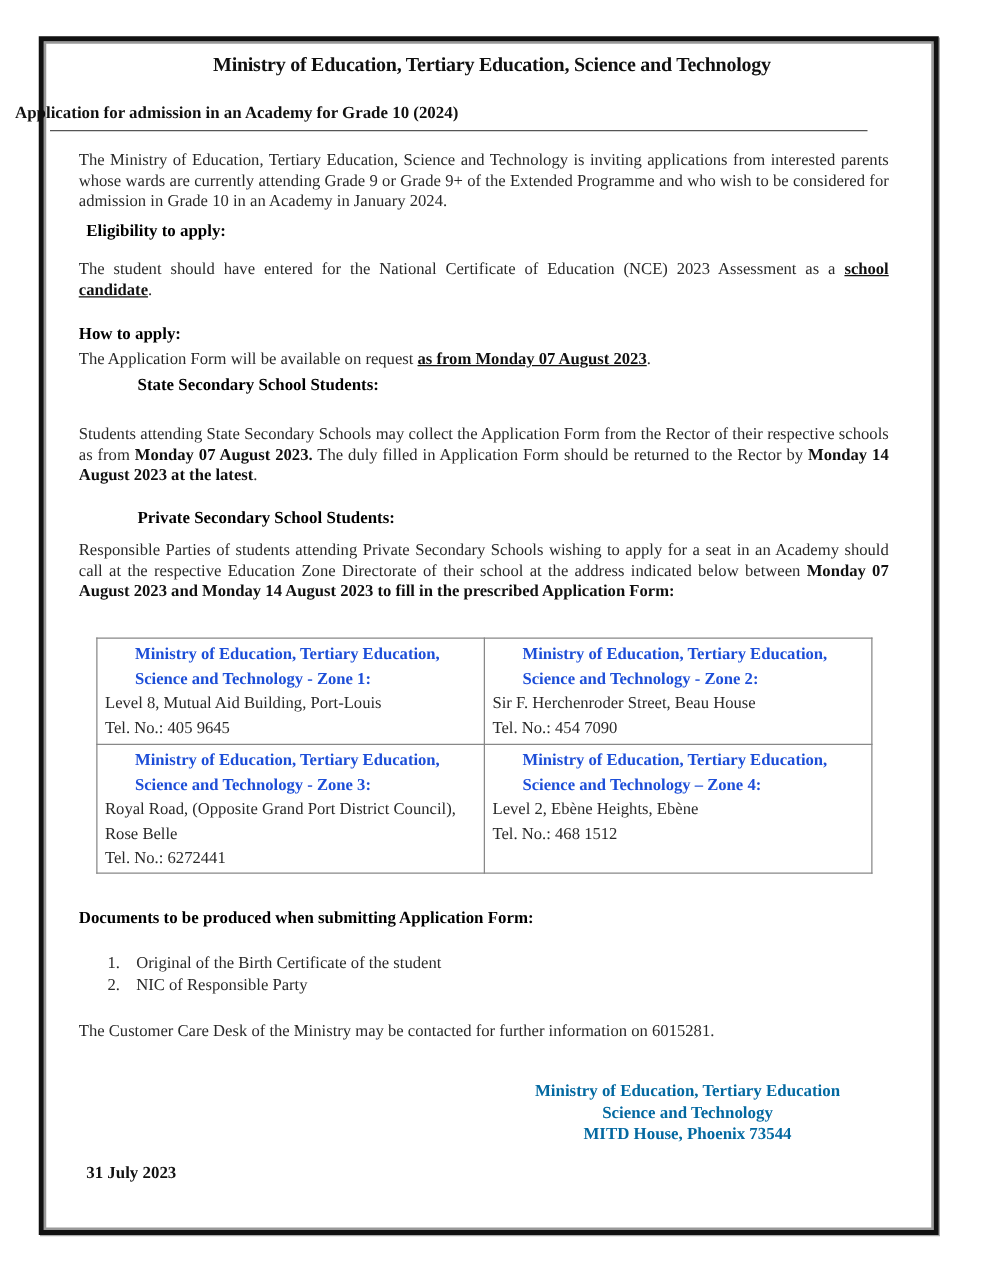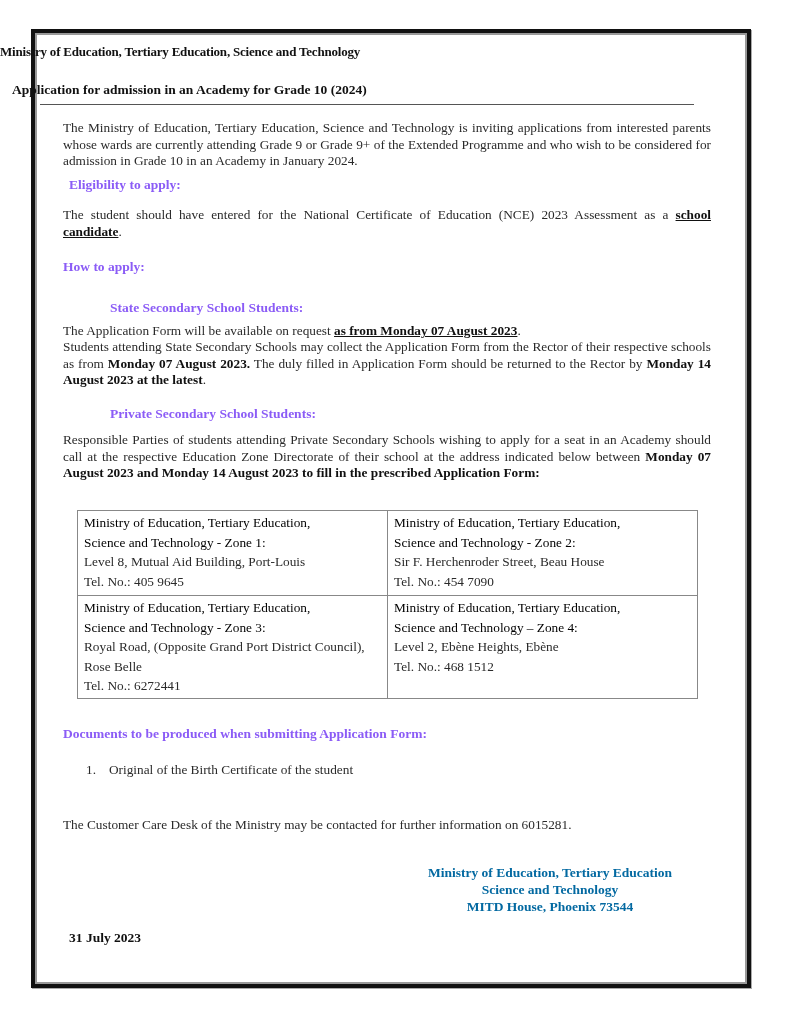--- a/index.html
+++ b/index.html
@@ -9,44 +9,44 @@
       overflow: hidden;
     }
     .frame {
       position: absolute; left: 31px; top: 29px; width: 720px; height: 959px;
       border: 4px solid #111;
       box-shadow: inset 2px 2px 0 #999, inset -2px -2px 0 #999, 1px 1px 0 #aaa;
       box-sizing: border-box;
     }
     .abs { position: absolute; }
     .title {
-      left: 0; width: 787px; top: 44px; 
-      font-weight: bold; font-size: 13px; color: #111; letter-spacing: -0.2px;
+      left: 0; width: 787px; top: 44px; text-align: center;
+      font-weight: bold; font-size: 16px; color: #111; letter-spacing: -0.2px;
     }
     .subtitle {
       left: 0; width: 787px; top: 82px; text-align: left;
       font-weight: bold; font-size: 13.5px; color: #111; padding-left: 12px;
     }
     .rule { left: 40px; top: 104px; width: 654px; height: 0; border-top: 1.5px solid #555; }
     .para {
       left: 63px; width: 648px; font-size: 13.3px; line-height: 16.6px;
       text-align: justify; color: #2a2a2a; font-family: Liberation Serif, serif;
     }
-    .head { font-weight: bold; font-size: 13.5px; color: #8b5cf6; }
+    .head { font-weight: bold; font-size: 13.5px; color: #000000; }
     .b { font-weight: bold; color: #111; }
     .u { text-decoration: underline; }
     table.zones {
       position: absolute; left: 77px; top: 510px; width: 621px;
       border-collapse: collapse; font-size: 13.3px; line-height: 19.5px;
     }
     table.zones td {
       border: 1.5px solid #888; vertical-align: top; padding: 2px 6px 2px 6px;
       width: 50%; color: #2a2a2a;
     }
-    table.zones .zn { font-weight: normal; color: #000000; }
+    table.zones .zn { font-weight: bold; color: #1d4ed8; margin-left: 24px; }
     .list { left: 86px; top: 761px; font-size: 13.3px; line-height: 17.5px; color: #2a2a2a; }
     .list .num { display: inline-block; width: 23px; }
     .sig {
       left: 400px; width: 300px; top: 864px; text-align: center;
       font-weight: bold; font-size: 13.5px; line-height: 17px; color: #0369a1;
     }
     .date { left: 69px; top: 930px; font-weight: bold; font-size: 13.5px; color: #111; }
   </style>
 </head>
 <body>
@@ -56,21 +56,21 @@
 <div class="abs title">Ministry of Education, Tertiary Education, Science and Technology</div>
 <div class="abs subtitle">Application for admission in an Academy for Grade 10 (2024)</div>
 <div class="abs rule"></div>
 
 <div class="abs para" style="top:120px;">The Ministry of Education, Tertiary Education, Science and Technology is inviting applications from interested parents whose wards are currently attending Grade 9 or Grade 9+ of the Extended Programme and who wish to be considered for admission in Grade 10 in an Academy in January 2024.</div>
 
 <div class="abs head" style="left:69px; top:177px;">Eligibility to apply:</div>
 <div class="abs para" style="top:207px;"><span>The student should have entered for the National Certificate of Education (NCE) 2023 Assessment as a </span><span class="b u">school candidate</span><span>.</span></div>
 
 <div class="abs head" style="left:63px; top:259px;">How to apply:</div>
-<div class="abs para" style="top:279px;margin-top:44px;"><span>The Application Form will be available on request </span><span class="b u">as from Monday 07 August 2023</span><span>.</span></div>
+<div class="abs para" style="top:279px;"><span>The Application Form will be available on request </span><span class="b u">as from Monday 07 August 2023</span><span>.</span></div>
 
 <div class="abs head" style="left:110px; top:300px;">State Secondary School Students:</div>
 <div class="abs para" style="top:339px;"><span>Students attending State Secondary Schools may collect the Application Form from the Rector of their respective schools as from </span><span class="b">Monday 07 August 2023.</span><span> The duly filled in Application Form should be returned to the Rector by </span><span class="b">Monday 14 August 2023 at the latest</span><span>.</span></div>
 
 <div class="abs head" style="left:110px; top:406px;">Private Secondary School Students:</div>
 <div class="abs para" style="top:432px;"><span>Responsible Parties of students attending Private Secondary Schools wishing to apply for a seat in an Academy should call at the respective Education Zone Directorate of their school at the address indicated below between </span><span class="b">Monday 07 August 2023 and Monday 14 August 2023 to fill in the prescribed Application Form:</span></div>
 
 <table class="zones">
   <tbody>
       <tr>
@@ -101,20 +101,21 @@
       <div>Level 2, Ebène Heights, Ebène</div>
       <div>Tel. No.: 468 1512</div>
     </td>
   </tr>
 </tbody>
   </table>
 
 <div class="abs head" style="left:63px; top:726px;">Documents to be produced when submitting Application Form:</div>
 <div class="abs list">
   <div><span class="num">1.</span><span>Original of the Birth Certificate of the student</span></div>
+  <div><span class="num">2.</span><span>NIC of Responsible Party</span></div>
 </div>
 
 <div class="abs para" style="top:817px;">The Customer Care Desk of the Ministry may be contacted for further information on 6015281.</div>
 
 <div class="abs sig">
   <div>Ministry of Education, Tertiary Education</div>
   <div>Science and Technology</div>
   <div>MITD House, Phoenix 73544</div>
 </div>
 

